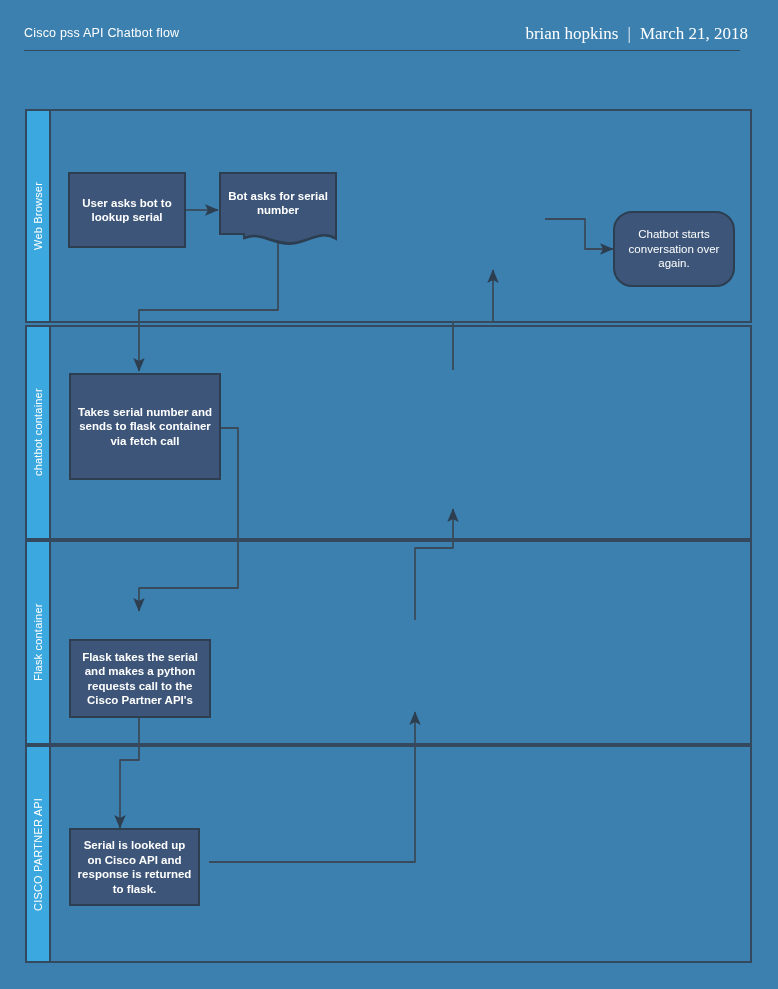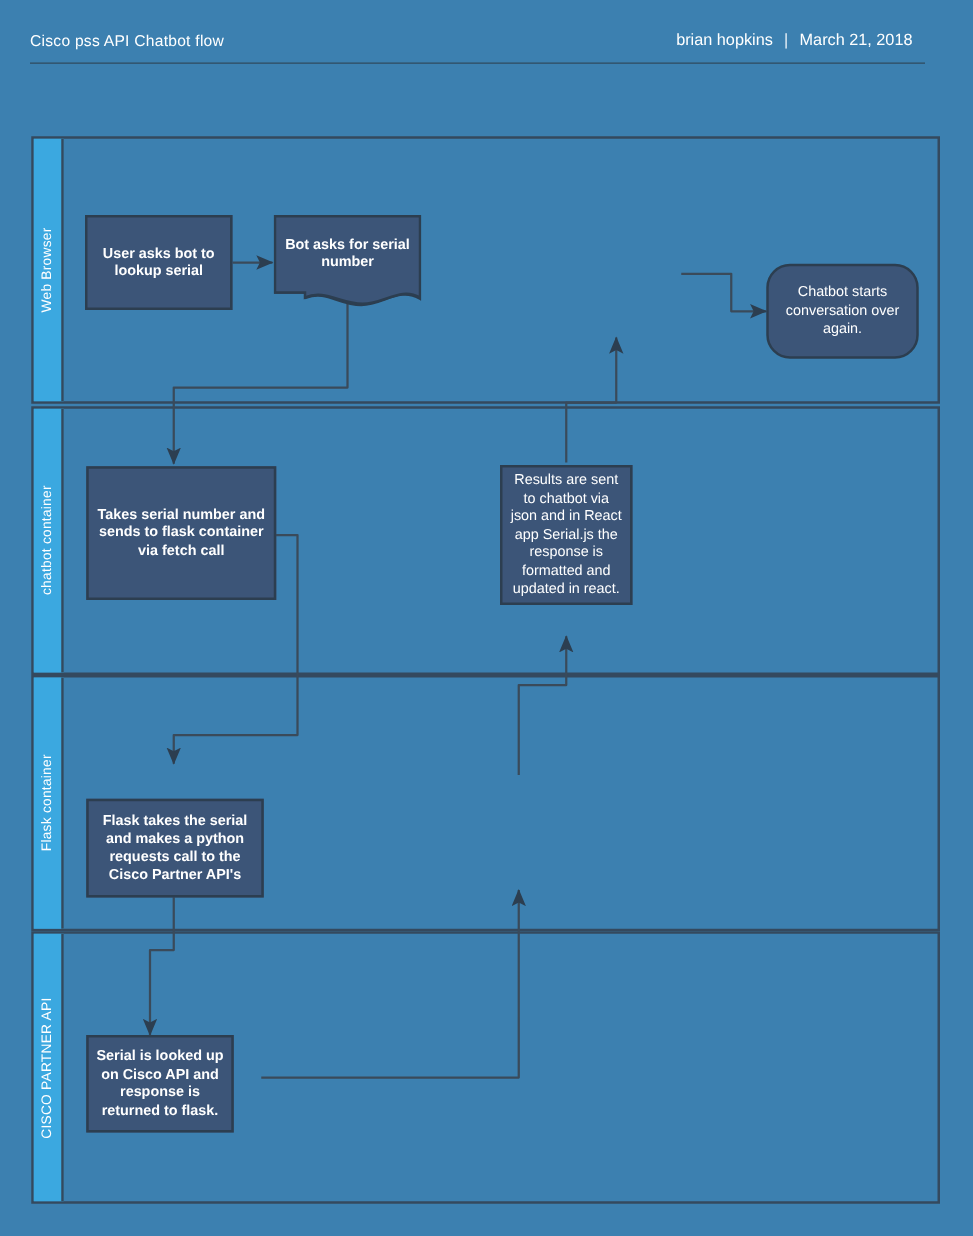--- a/index.html
+++ b/index.html
@@ -13,22 +13,22 @@
   }
   #page{position:absolute;left:0;top:0;width:778px;height:989px;}
 
   
   .hdr{position:absolute;left:0;top:26px;width:778px;height:46px;}
   .hdr-title{
     position:absolute;left:24px;top:0px;
     font-size:12.5px;color:#ffffff;letter-spacing:.2px;white-space:nowrap;
   }
   .hdr-meta{
-    position:absolute;right:48px;top:-2px;
-    font-size:13px;color:#FFFFFF;white-space:nowrap;
+    position:absolute;right:30px;top:-2px;
+    font-size:17px;color:#FFFFFF;white-space:nowrap;font-family:Liberation Serif, serif;
   }
   .hdr-meta .sep{padding:0 9px;color:#EAF2F8;}
   .hdr-rule{
     position:absolute;left:24px;top:24px;width:716px;height:1px;
     background:#2F4A5E;
   }
 
   
   .lanes{position:absolute;left:25px;top:109px;width:727px;height:854px;}
   .lane{position:absolute;left:0;box-sizing:border-box;width:727px;
@@ -151,26 +151,23 @@
 
 
   <div class="node" style="left:613px;top:211px;width:122px;height:76px;border-radius:19px;">
     <span class="txt">Chatbot starts conversation over again.</span>
   </div>
 
   <div class="node bold" style="left:69px;top:373px;width:152px;height:107px;">
     <span class="txt">Takes serial number and sends to flask container via fetch call</span>
   </div>
 
-  <div class="node" style="left:400px;top:372px;width:106px;height:112px;">
-    <span class="txt">Results are sent to chatbot via json and in React app Serial.js the response is formatted and updated in react.</span>
-  </div>
 
   <div class="node bold" style="left:69px;top:639px;width:142px;height:79px;">
     <span class="txt">Flask takes the serial and makes a python requests call to the Cisco Partner API's</span>
   </div>
 
 
-  <div class="node bold" style="left:69px;top:828px;width:118px;height:78px;">
+  <div class="node bold" style="left:69px;top:828px;width:131px;height:78px;">
     <span class="txt">Serial is looked up on Cisco API and response is returned to flask.</span>
   </div>
 
 </div>
 
 </body></html>

